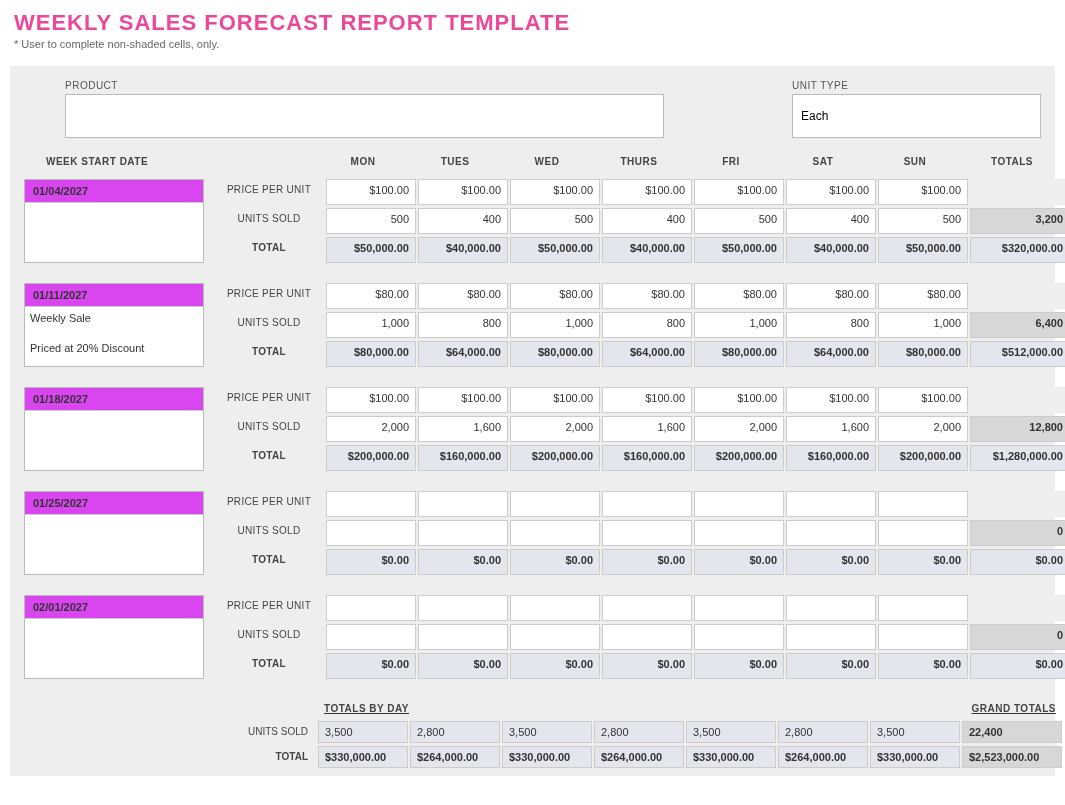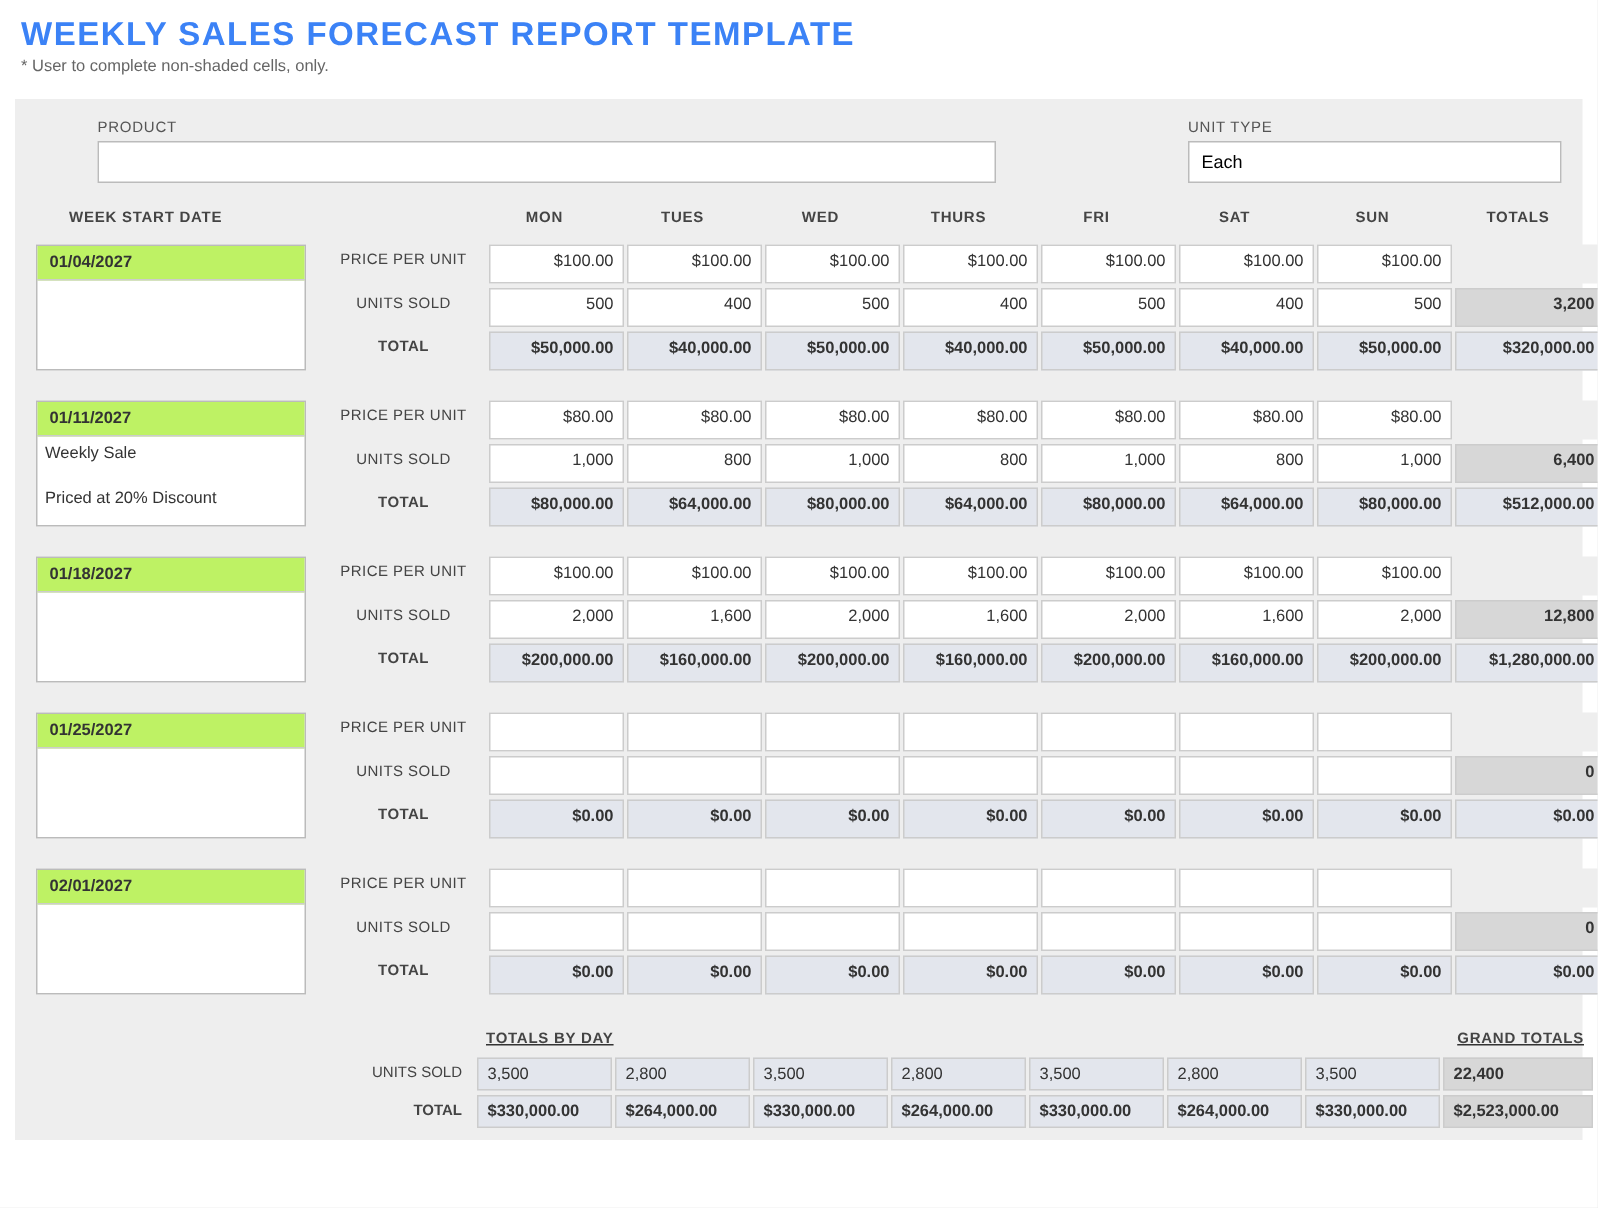--- a/index.html
+++ b/index.html
@@ -6,41 +6,41 @@
   body {
     margin: 0;
     font-family: Arial, Helvetica, sans-serif;
     font-size: 11px;
     color: #333;
     background: #fff;
   }
   .title {
     font-size: 22px;
     letter-spacing: 1px;
-    color: #3b82f6;
+    color: #ec4899;
     padding: 10px 14px 2px;
     font-weight: 700;
   }
   .note {
     padding: 0 14px 8px;
     color: #666;
     font-size: 11px;
   }
   .sheet {
     margin: 8px 10px;
     padding: 14px 14px 8px;
     background: #eeeeee;
   }
   .top-fields { display: flex; gap: 60px; align-items: flex-end; margin-bottom: 14px; }
   .field-group { display: flex; flex-direction: column; padding-left: 41px; }
   .field-group.product { flex: 0 0 640px; }
   .field-group.unit { flex: 0 0 290px; margin-left: auto; }
   .field-label { font-size: 10px; letter-spacing: 0.5px; color: #555; margin-bottom: 3px; }
   .field-input {
-    border: 1px solid #bbb; background: #fff; height: 28px; padding: 4px 8px; font-size: 12px;
+    border: 1px solid #bbb; background: #fff; height: 44px; padding: 4px 8px; font-size: 12px;
   }
 
   .headers-row, .data-row, .totals-row {
     display: grid;
     grid-template-columns: 180px 110px repeat(7, 90px) 100px;
     column-gap: 2px;
     align-items: stretch;
   }
   .headers-row { margin-bottom: 8px; }
   .headers-row .hcell, .week-header-label {
@@ -51,21 +51,21 @@
 
   .week-block { margin-bottom: 20px; }
 
   .date-col {
     grid-column: 1;
     grid-row: 1 / span 3;
     display: flex; flex-direction: column;
     background: #fff; border: 1px solid #bbb;
     font-size: 11px;
   }
-  .date-col .date { padding: 5px 8px; font-weight: 700; border-bottom: 1px solid #ccc; background:#bef264; }
+  .date-col .date { padding: 5px 8px; font-weight: 700; border-bottom: 1px solid #ccc; background:#d946ef; }
   .date-col .note1, .date-col .note2 { padding: 5px 5px; flex:1; }
 
   .rows-wrap {
     grid-column: 2 / -1;
     display: grid;
     grid-template-rows: repeat(3, 26px);
     row-gap: 3px;
   }
   .row {
     display: grid;

